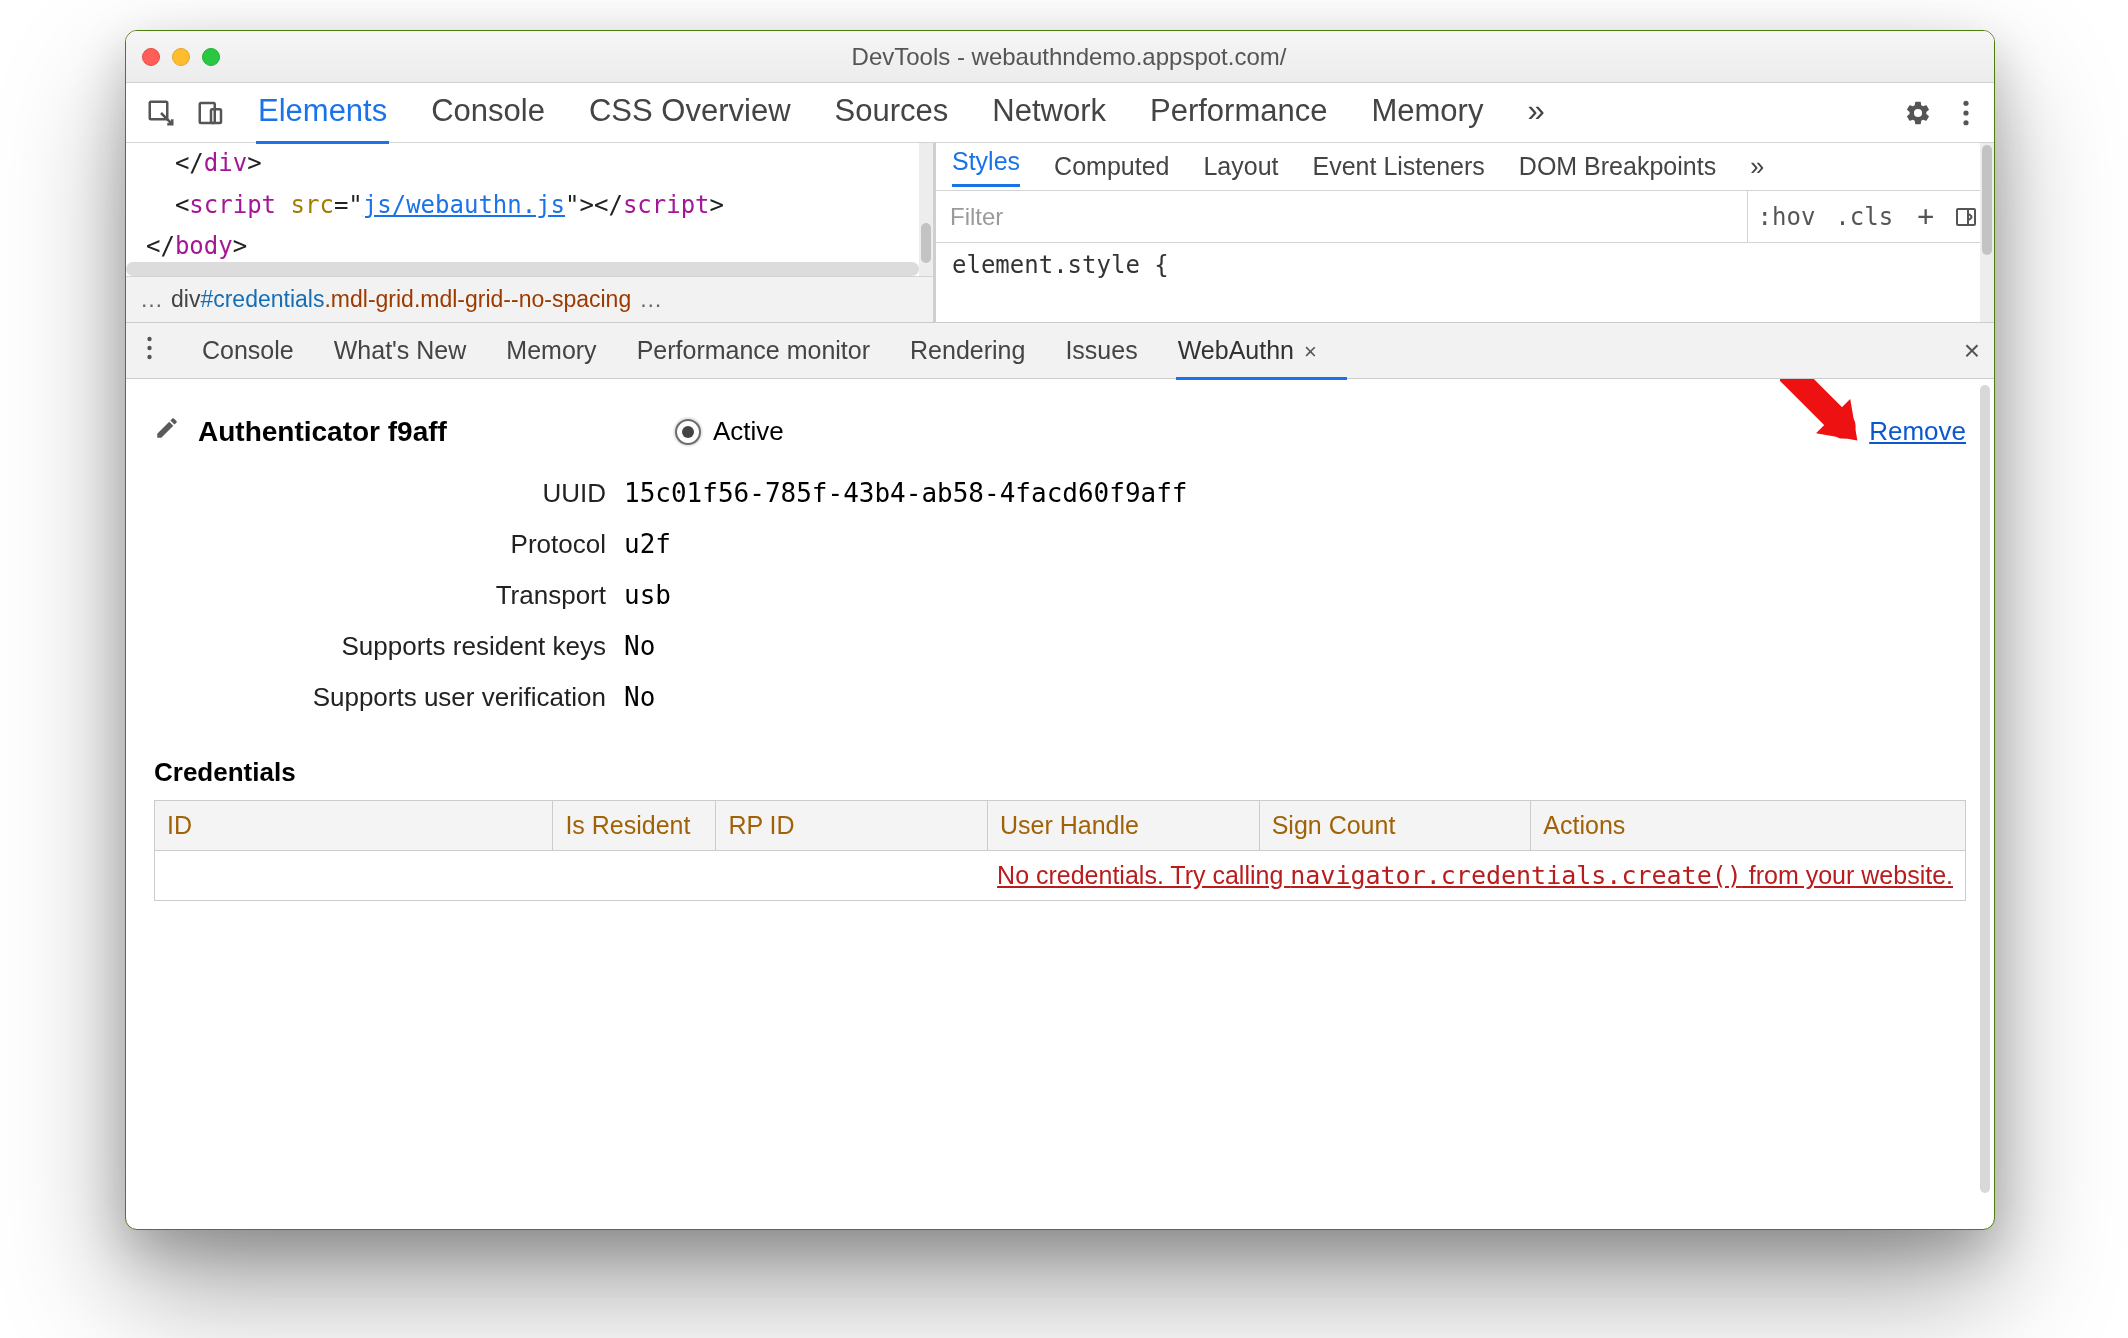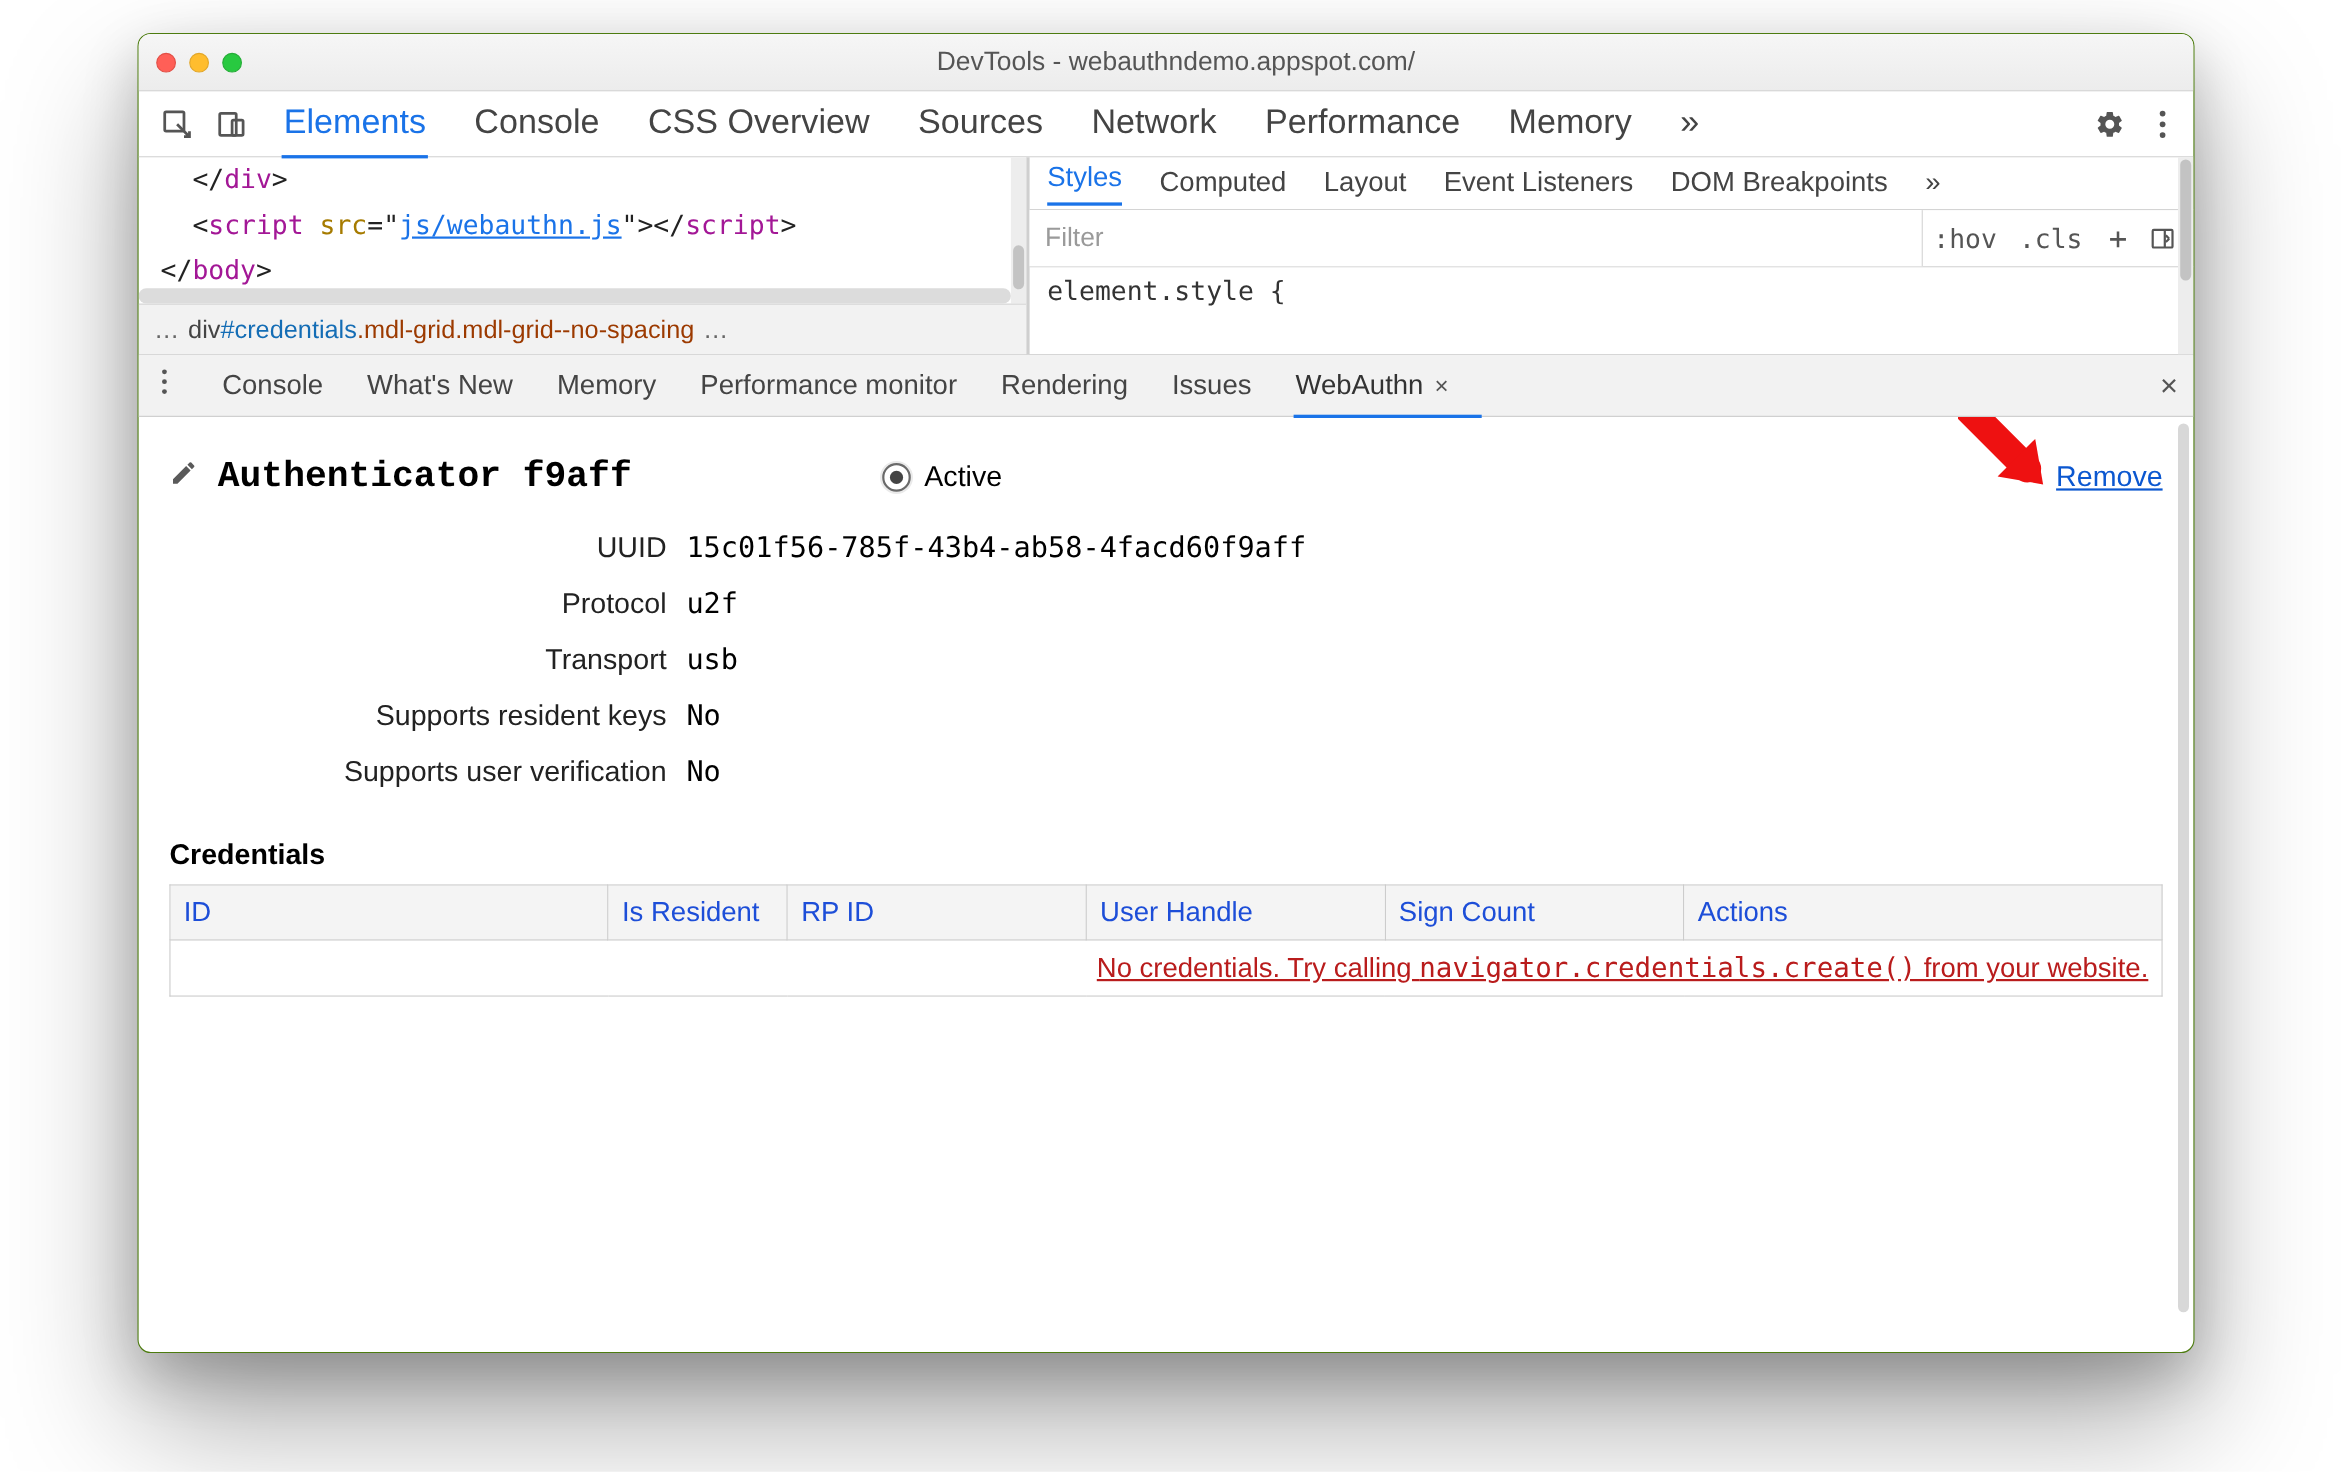--- a/index.html
+++ b/index.html
@@ -81,34 +81,34 @@
   .tab-x { font-size:22px; color:#555; margin-left:10px; }
   .drawer-bar .close-drawer { position:absolute; right:14px; font-size:28px; color:#555; }
 
   
   .content { position:relative; height:calc(100% - 52px - 60px - 180px - 56px); padding:36px 28px 28px 28px; overflow:auto; }
   .content .vscroll { position:absolute; right:2px; top:4px; bottom:4px; width:14px; }
   .content .vscroll .thumb { position:absolute; left:2px; right:2px; top:2px; height:96%; background:#d8d8d8; border-radius:5px; }
 
   .auth-header { display:flex; align-items:center; gap:18px; font-size:26px; }
   .pencil { color:#5a5a5a; }
-  .auth-title { font-weight:700; font-size:33px;font-family:Liberation Mono, monospace; }
+  .auth-title { font-weight:700; font-size:28px; }
   .radio { margin-left:210px; display:inline-flex; align-items:center; gap:12px; }
   .radio .circle { width:26px; height:26px; border-radius:50%; border:2px solid #6a6a6a; display:inline-flex; align-items:center; justify-content:center; background:#fff; box-shadow:0 0 0 2px #eaeaea; }
   .radio .circle .inner{ width:12px; height:12px; border-radius:50%; background:#444; }
   .remove { margin-left:auto; color:#0b57d0; text-decoration:underline; font-size:26px; cursor:pointer; }
 
   .props { margin-top:30px; display:grid; grid-template-columns: 470px 1fr; row-gap:20px; align-items:baseline; font-size:26px; }
   .props .label { text-align:right; padding-right:18px; color:#222; }
   .props .value { font-family: Menlo, Consolas, monospace; }
 
   .credentials { margin-top:44px; }
   .credentials h3 { font-size:26px; font-weight:700; margin-bottom:12px; }
   table.cred { width:100%; border-collapse:collapse; font-size:25px; }
-  table.cred th, table.cred td { border:1px solid #ccc; padding:10px 12px; text-align:left; background:#f4f4f4; font-weight:400; color:#1d4ed8; }
+  table.cred th, table.cred td { border:1px solid #ccc; padding:10px 12px; text-align:left; background:#f4f4f4; font-weight:400; color:#a16207; }
   table.cred td.empty { background:#fff; text-align:right; color:#b91c1c;text-decoration:underline; }
   .mono { font-family: Menlo, Consolas, monospace; }
 
   
   .arrow { position:absolute; right:124px; top:-16px; width:90px; height:90px; pointer-events:none; }
 
   svg.icon{stroke:currentColor;fill:none;stroke-width:2;}
 </style>
 </head>
 <body>

